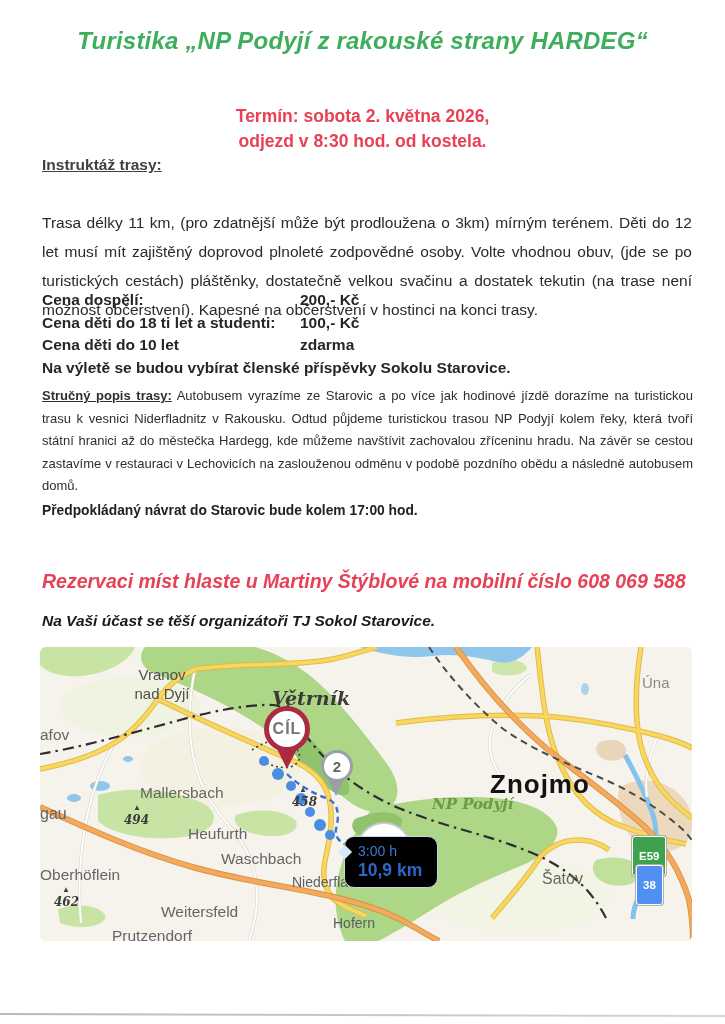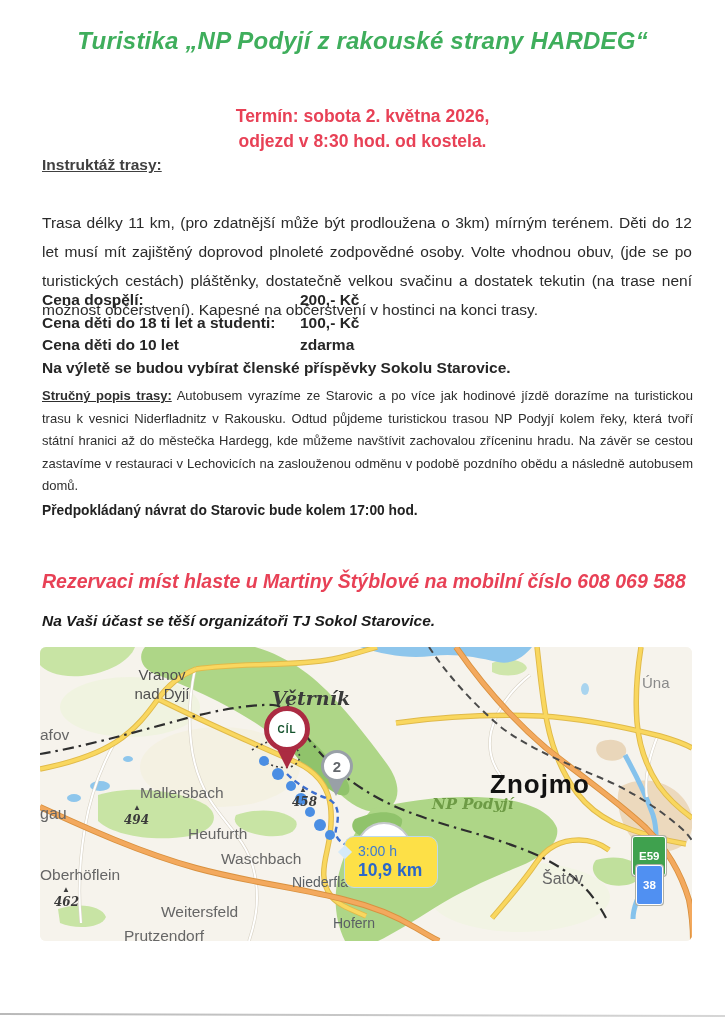--- a/index.html
+++ b/index.html
@@ -35,32 +35,32 @@
   .map-town.faded{color:#8a8a8a;font-size:15px;}
   .map-city{position:absolute;font-size:26px;font-weight:bold;color:#121212;letter-spacing:1px;white-space:nowrap;}
   .map-serif{position:absolute;font-family:"DejaVu Serif",serif;font-style:italic;font-weight:bold;
              color:#3a3a3a;white-space:nowrap;}
   .np-label{font-size:15px;color:#6d9b45;}
   .elev{font-size:12px;}
   .peak{position:absolute;font-size:8px;color:#3d3d3d;line-height:8px;}
   .vranov{top:18px;left:62px;width:120px;text-align:center;font-size:15px;color:#4f4f4f;line-height:19px;}
   
   .cil-circle{left:224px;top:59px;width:36px;height:36px;border-radius:50%;background:#fff;
-              border:5px solid #ab2b42;color:#14532d;font-weight:bold;font-size:10px;letter-spacing:1px;
+              border:5px solid #ab2b42;color:#737373;font-weight:bold;font-size:16px;letter-spacing:1px;
               display:flex;align-items:center;justify-content:center;z-index:4;}
   .cil-tail{left:236px;top:100px;width:0;height:0;border-left:11px solid transparent;
             border-right:11px solid transparent;border-top:22px solid #ab2b42;z-index:3;}
   .wp2-circle{left:281px;top:103px;width:26px;height:26px;border-radius:50%;background:#fff;
               border:3px solid #99a0a7;color:#64686d;font-weight:bold;font-size:15px;
               display:flex;align-items:center;justify-content:center;z-index:4;}
   .wp2-tail{left:288px;top:133px;width:0;height:0;border-left:8px solid transparent;
             border-right:8px solid transparent;border-top:16px solid #99a0a7;z-index:3;}
   .start-balloon{left:316px;top:175px;width:52px;height:52px;border-radius:50%;background:#fff;
                  border:2px solid #c6c9cd;z-index:1;}
-  .route-tooltip{left:304px;top:189px;width:92px;height:50px;background:#fde047;border:1px solid #bcd9ee;
+  .route-tooltip{left:304px;top:189px;width:92px;height:50px;background:#000000;border:1px solid #bcd9ee;
                  border-radius:10px;z-index:2;}
   .route-tooltip::before{content:"";position:absolute;left:-5px;top:10px;width:10px;height:10px;
                  background:#d5eaf9;transform:rotate(45deg);}
   .tt-time{display:block;margin:6px 0 0 13px;font-size:14px;color:#3d7ad2;}
   .tt-dist{display:block;margin:1px 0 0 13px;font-size:17.5px;font-weight:bold;color:#2b67c9;}
   .badge{position:absolute;color:#fff;font-weight:bold;font-size:11.5px;padding:13px 6px;border-radius:3px;
          border:1.5px solid #fff;box-shadow:0 0 0 1px #b0b0a4;z-index:2;}
   .badge-e59{left:592px;top:189px;background:#3fa14e;}
   .badge-38{left:596px;top:218px;background:#5090f2;}
 </style>
@@ -196,21 +196,21 @@
       <div>Vranov</div>
       <div>nad Dyjí</div>
     </div>
     <span class="map-town" style="left:0;top:79px">afov</span>
     <span class="map-town" style="left:0;top:158px;font-size:16px">gau</span>
     <span class="map-town" style="left:100px;top:137px">Mallersbach</span>
     <span class="map-town" style="left:148px;top:178px">Heufurth</span>
     <span class="map-town" style="left:181px;top:203px">Waschbach</span>
     <span class="map-town" style="left:0;top:219px">Oberhöflein</span>
     <span class="map-town" style="left:121px;top:256px">Weitersfeld</span>
-    <span class="map-town" style="left:84px;top:280px">Prutzendorf</span>
+    <span class="map-town" style="left:72px;top:280px">Prutzendorf</span>
     <span class="map-town sm" style="left:252px;top:227px">Niederfladnitz</span>
     <span class="map-town sm" style="left:293px;top:268px">Hofern</span>
     <span class="map-city" style="left:450px;top:122px">Znojmo</span>
     <span class="map-town" style="left:502px;top:223px;font-size:16px">Šatov</span>
     <span class="map-town faded" style="left:602px;top:27px">Úna</span>
 
     <span class="map-serif" style="left:232px;top:40px;font-size:19px">Větrník</span>
     <span class="peak" style="left:244px;top:55px">▲</span>
     <span class="map-serif np-label" style="left:392px;top:148px">NP Podyjí</span>
 

